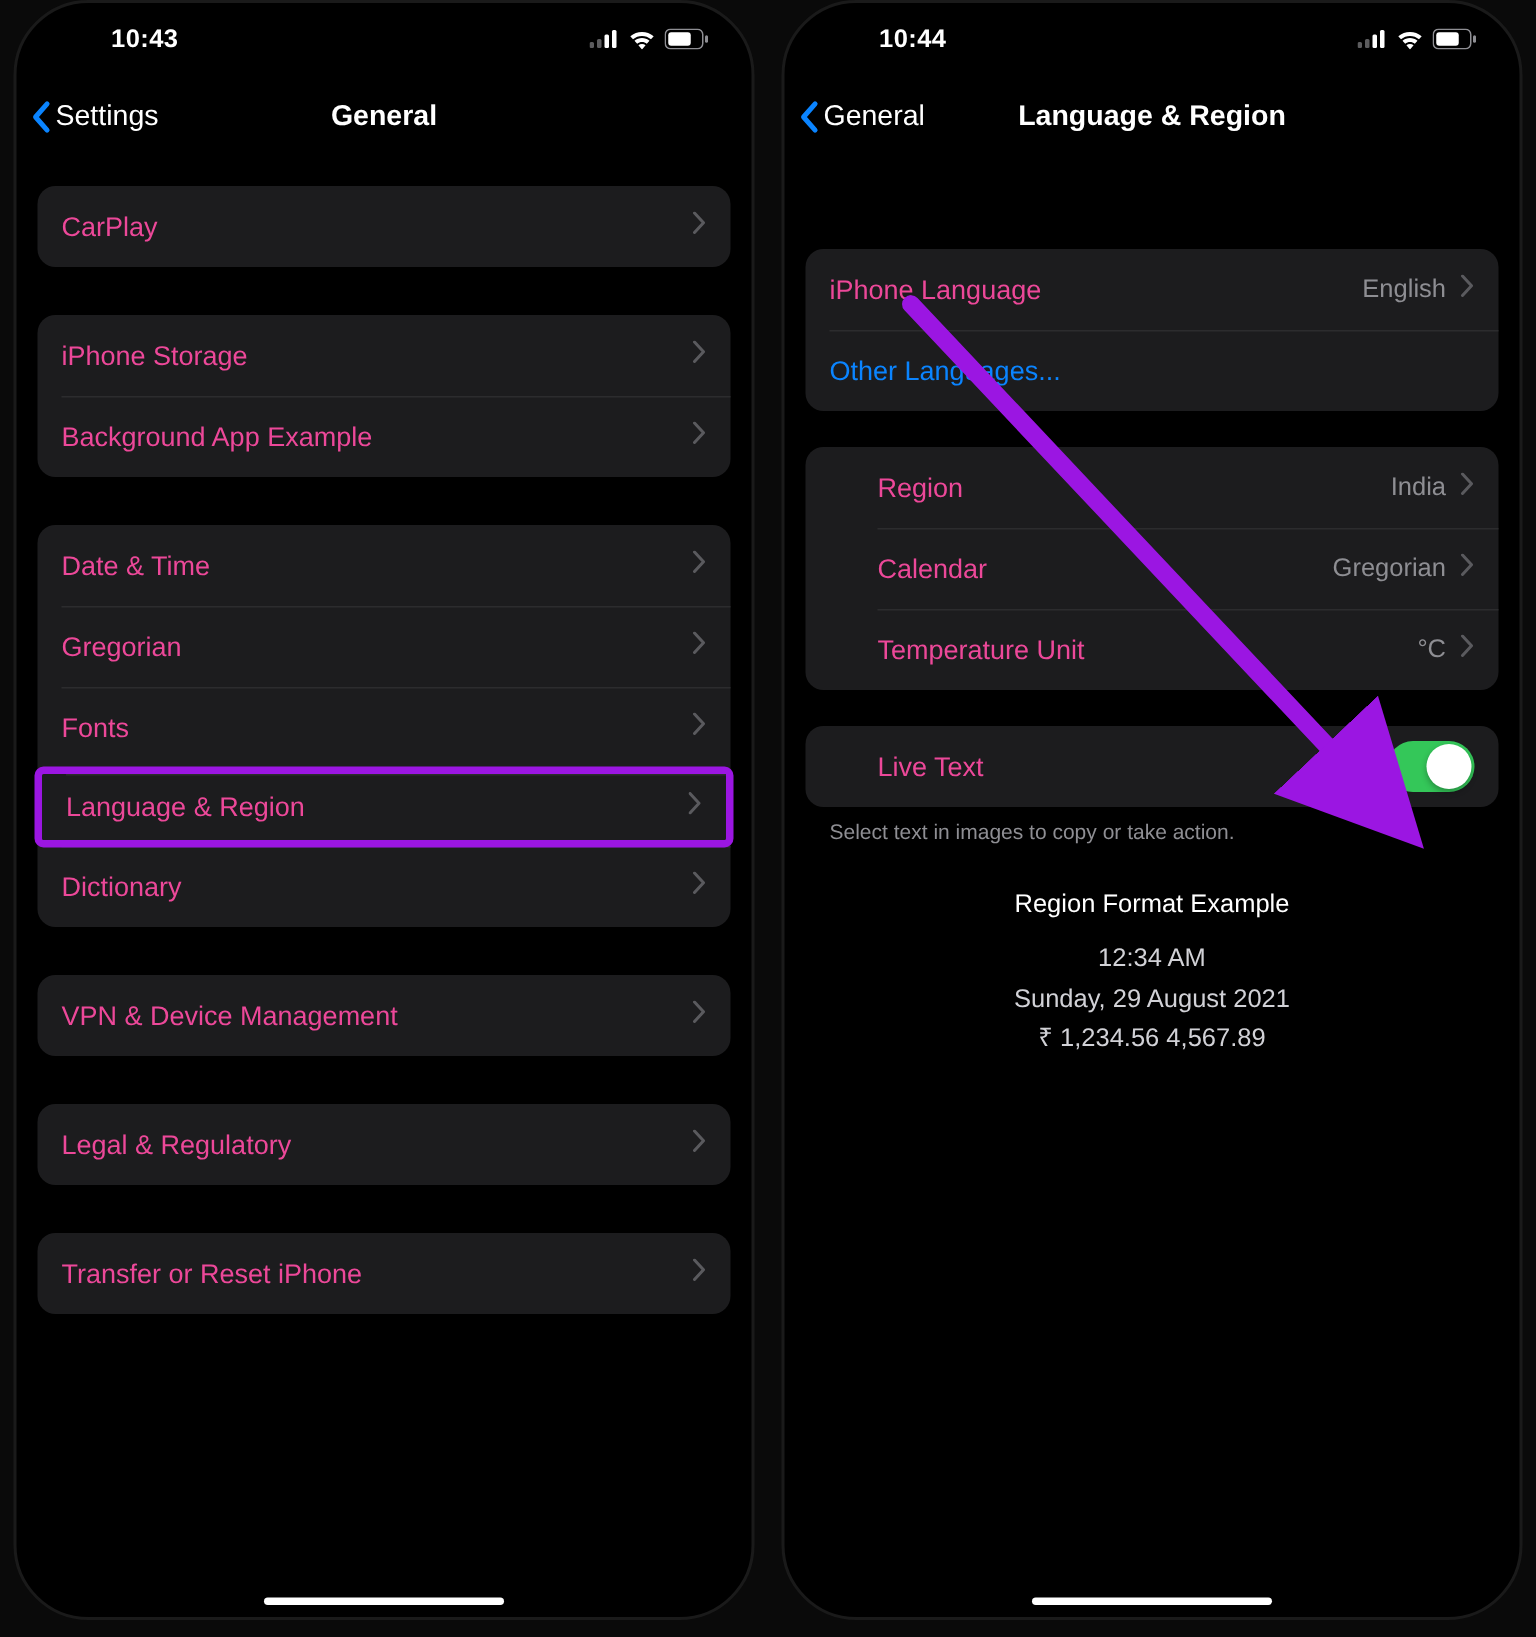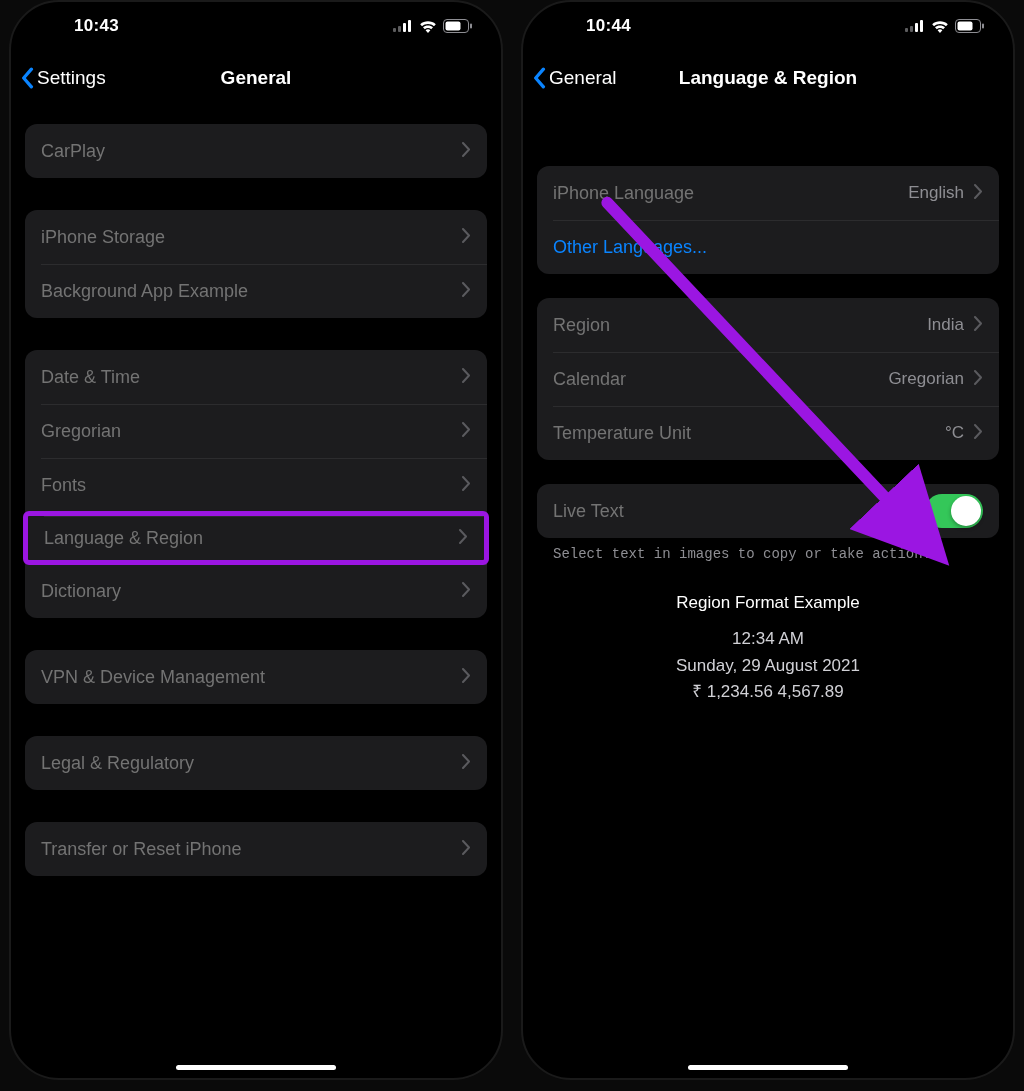--- a/index.html
+++ b/index.html
@@ -82,33 +82,32 @@
       cursor: pointer;
     }
     .cell + .cell::before {
       content: "";
       position: absolute;
       left: 16px; right: 0; top: 0;
       height: 1px;
       background: #2c2c2e;
     }
     .cell-label {
-      color: #737373;
+      color: #ec4899;
       font-size: 18px;
       font-weight: 400;
     }
     .cell-link { color: #0A84FF; }
     .cell-right { display: flex; align-items: flex-end; gap: 10px; }
     .cell-value { color: #8e8e93; font-size: 17px; }
     .chev { color: #5a5a5e; }
     .footer-text {
       color: #8e8e93;
       font-size: 14px;
       padding: 8px 16px 0 16px;
-      font-family: Liberation Mono, monospace;
     }
     .example {
       color: #d1d1d6;
       text-align: center;
       margin-top: 28px;
       line-height: 1.55;
       font-size: 17px;
     }
     .example .hdr { color: #fff; font-weight: 500; margin-bottom: 10px; font-size: 17px; }
     
@@ -145,21 +144,21 @@
       background: #fff;
       border-radius: 3px;
     }
     
     .arrow-svg {
       position: absolute;
       top: 0; left: 0;
       width: 100%; height: 100%;
       pointer-events: none;
     }
-    .gap-mt-sm { margin-top: 24px; }
+    .gap-mt-sm { margin-top: 24px; padding-left: 32px; }
   </style>
 </head>
 <body>
 
 <div class="phone">
   <div class="status-bar">
     <span class="status-time">10:43</span>
     <span class="status-icons">
       <svg class="cell-icon" width="20" height="12" viewBox="0 0 20 12">
           <rect x="0" y="8" width="3" height="4" rx="1" fill="#5c5c5e"></rect>

